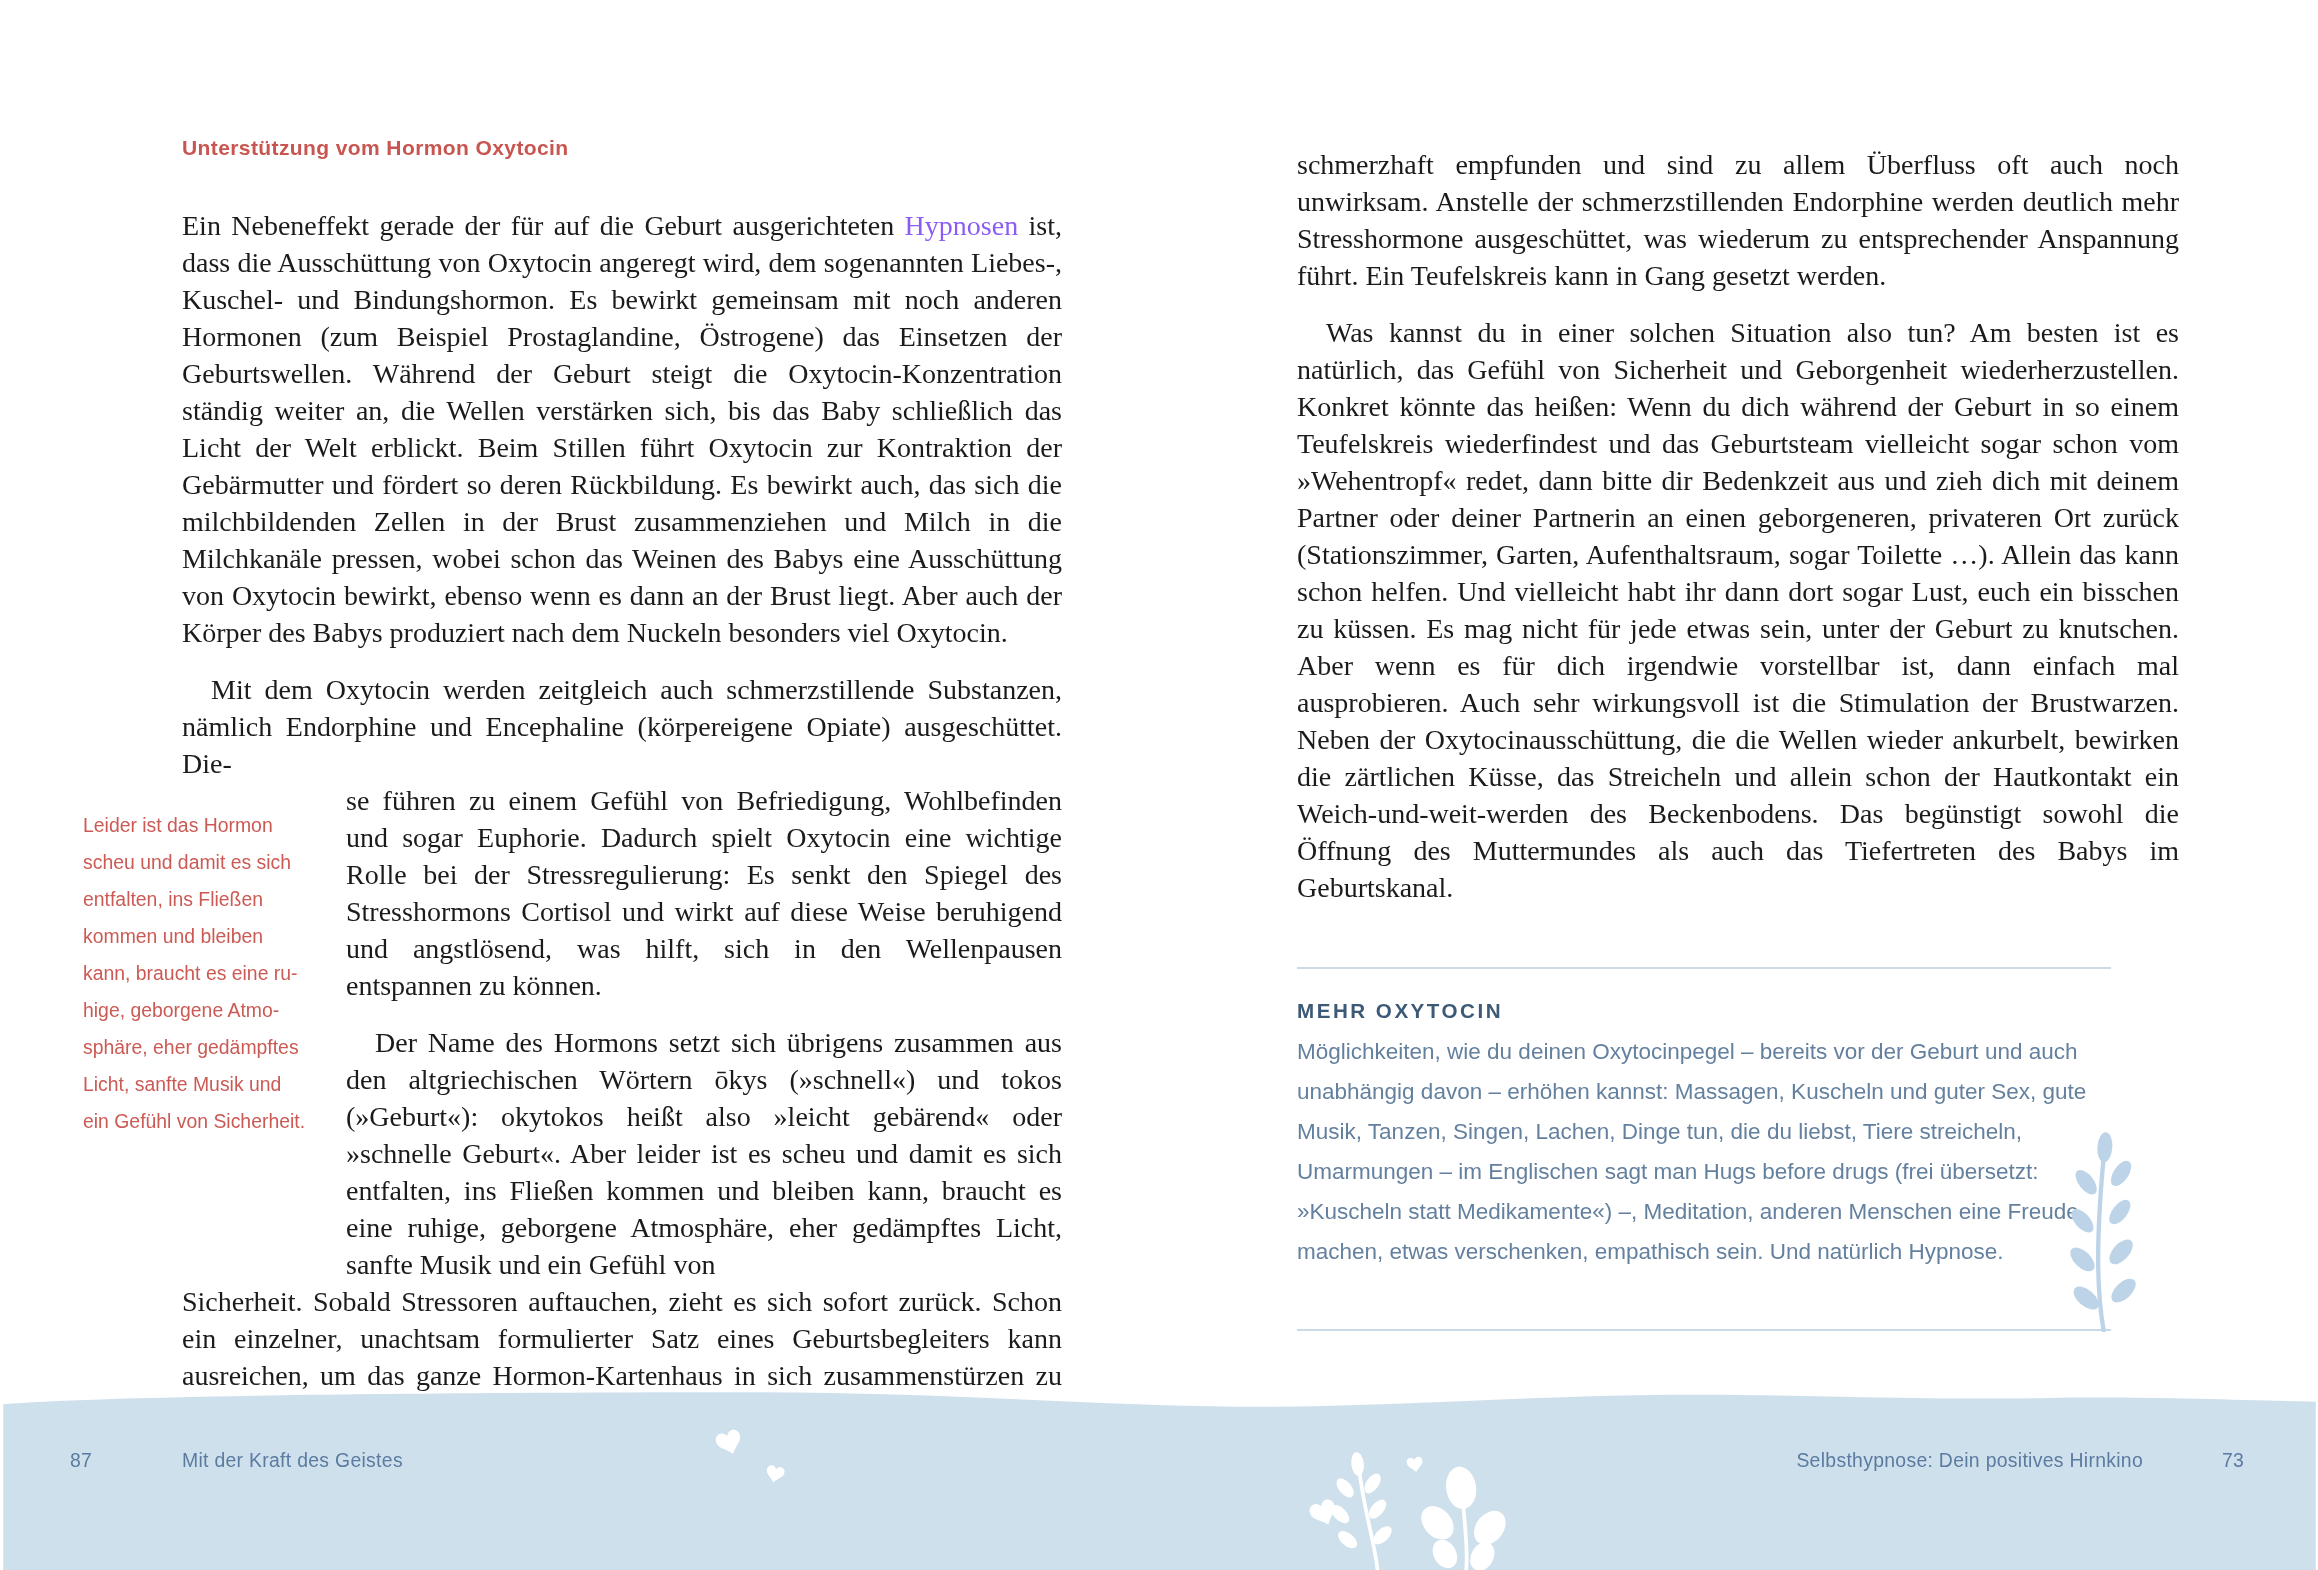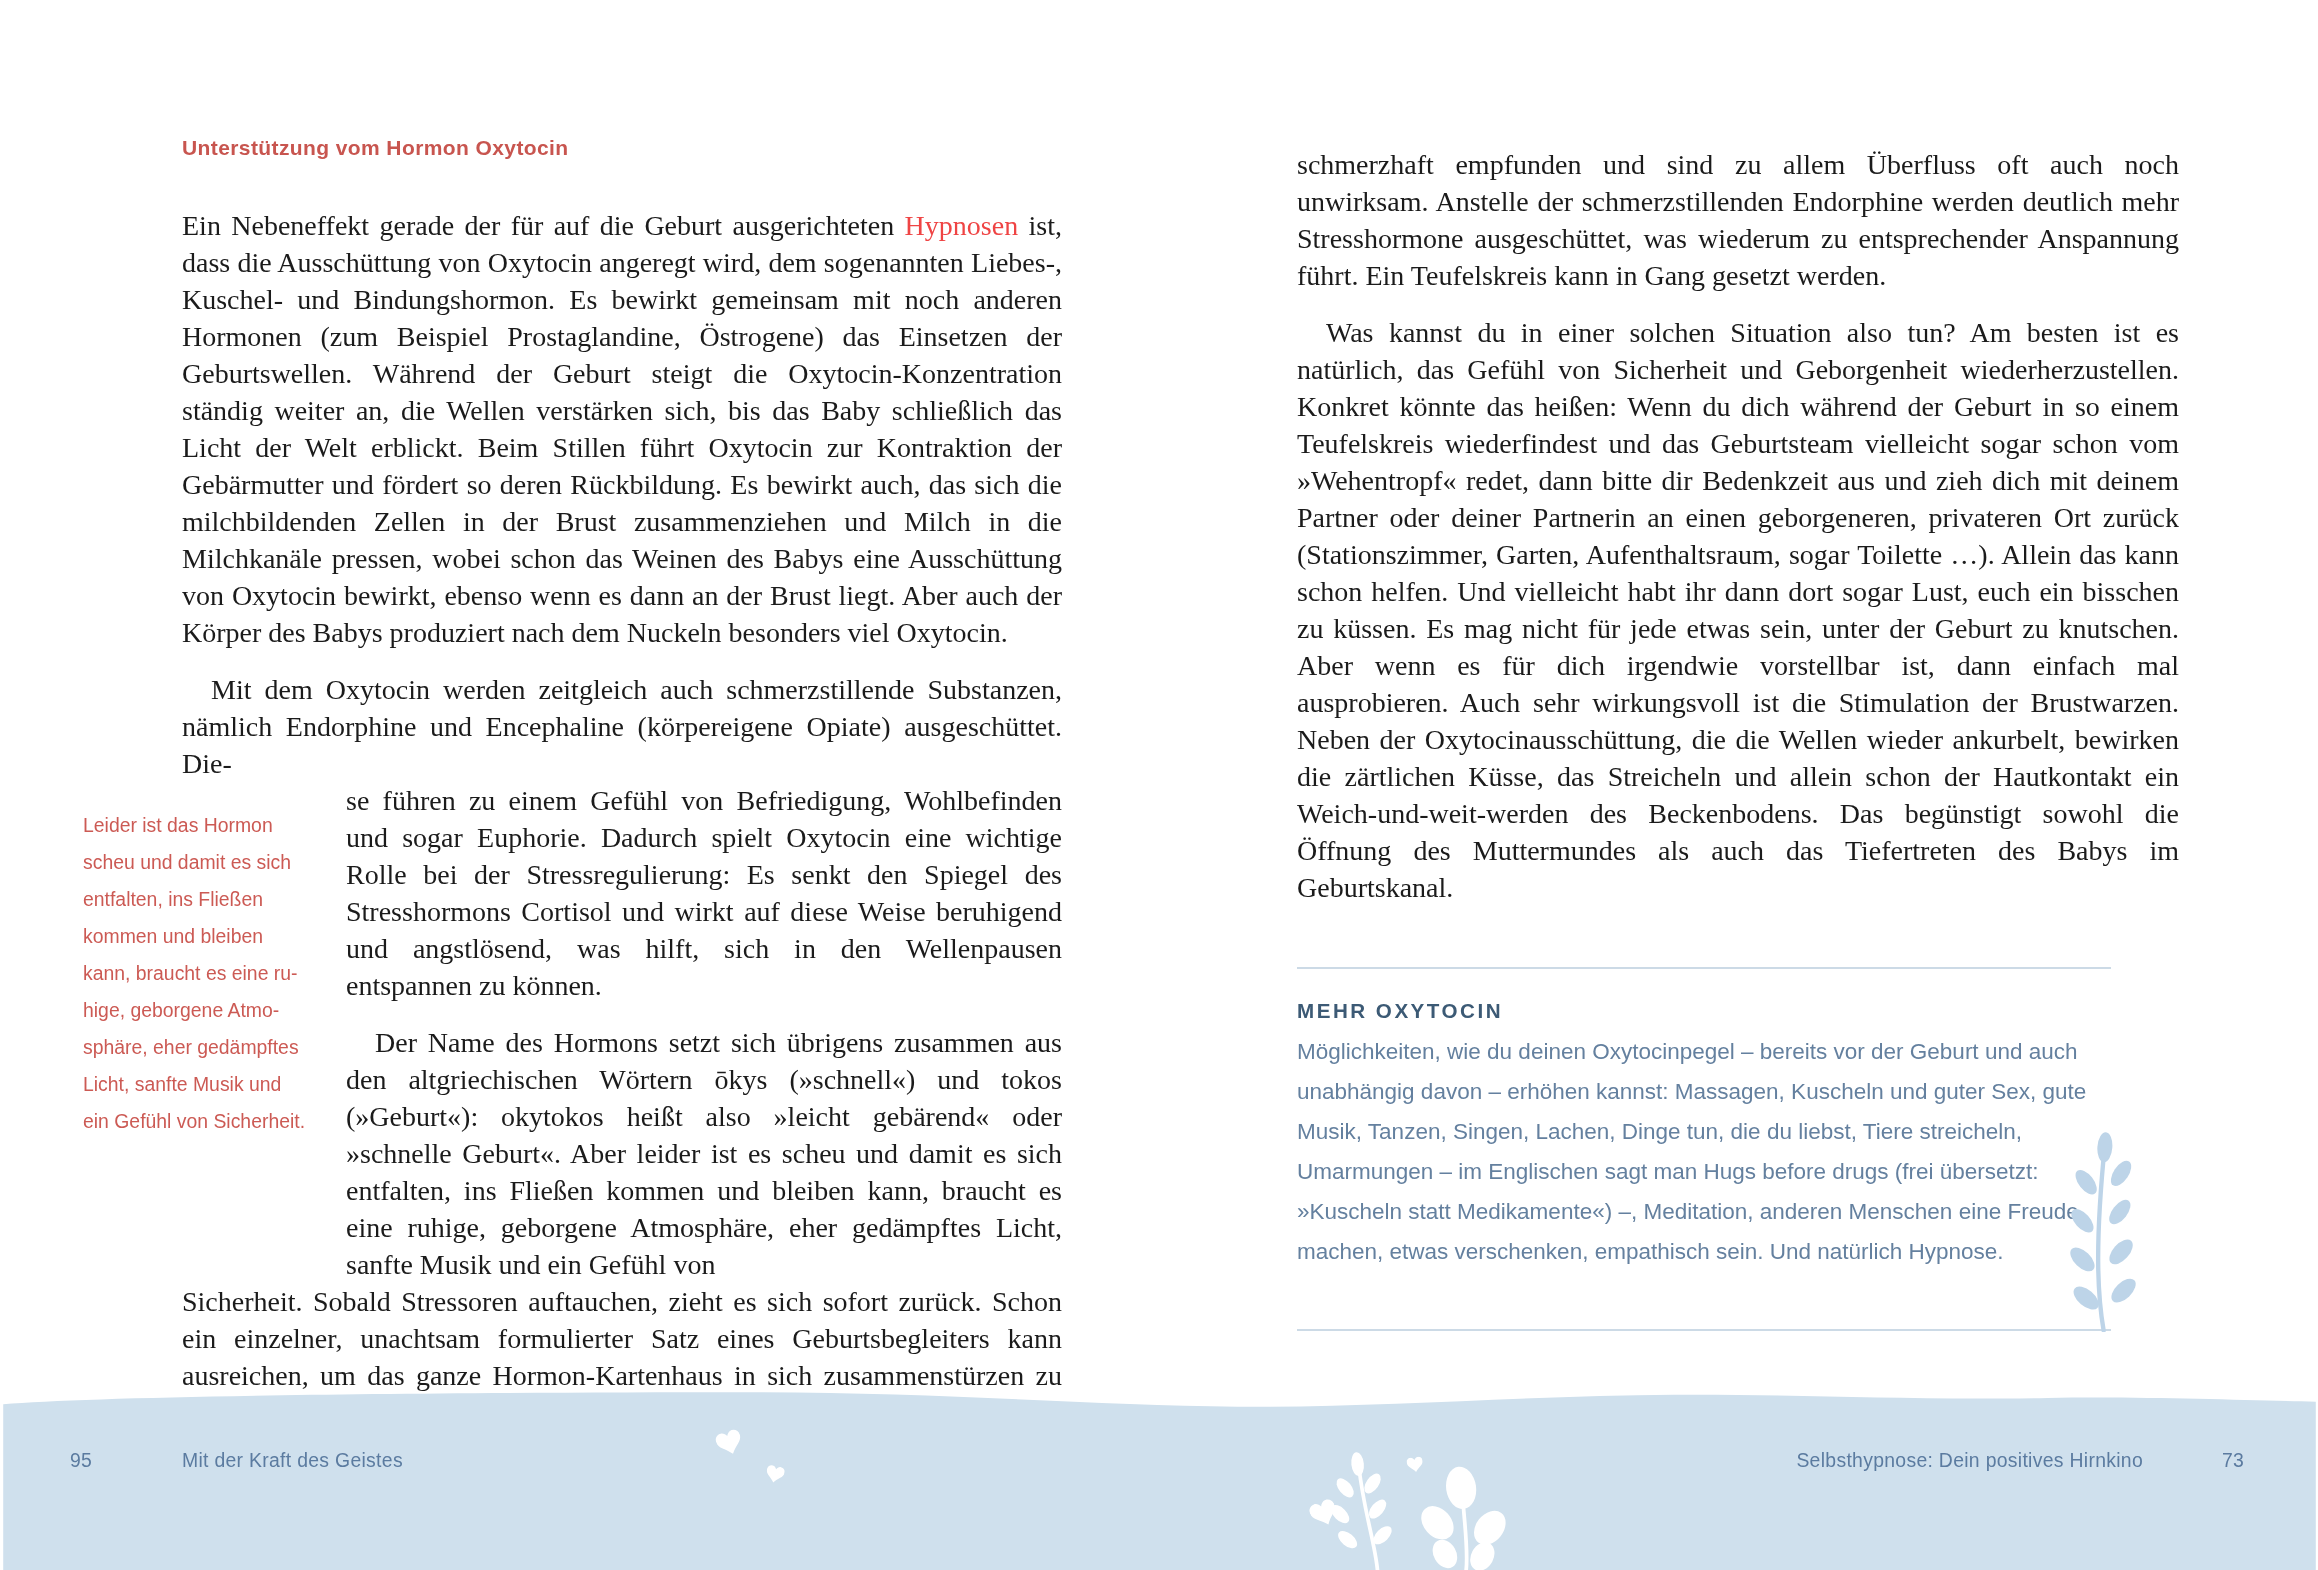--- a/index.html
+++ b/index.html
@@ -10,21 +10,21 @@
   .abs{position:absolute;}
   
   .serif-col{font-size:28px;line-height:37px;color:#1b1b1b;text-align:justify;}
   .indent-first{text-indent:29px;margin-top:20px;}
   .indent-block{margin-left:164px;}
   
   .section-heading{
     font-family:"Liberation Sans", sans-serif;font-weight:700;font-size:21px;
     color:#c8554f;letter-spacing:0.4px;
   }
-  .hypno-ref{color:#ef4444;}
+  .hypno-ref{color:#8b5cf6;}
   .margin-note{
     font-family:"Liberation Sans", sans-serif;font-size:19.4px;line-height:37px;
     color:#cc5a54;text-align:left;white-space:pre-line;
   }
   .it{}
   
   .rule{height:1.9px;background:#ccdae6;}
   .info-heading{
     font-family:"Liberation Sans", sans-serif;font-weight:600;font-size:20.6px;
     letter-spacing:2.5px;color:#3c5a75;
@@ -93,21 +93,21 @@
     <ellipse cx="98" cy="192" rx="13" ry="24" transform="rotate(42 98 192)"></ellipse>
     <ellipse cx="42" cy="266" rx="13" ry="24" transform="rotate(-50 42 266)"></ellipse>
     <ellipse cx="102" cy="254" rx="13" ry="24" transform="rotate(46 102 254)"></ellipse>
   </g>
 </svg>
 
 <svg class="abs" style="left:0;top:1383px;" width="2319" height="187" viewBox="0 0 3710 300">
   <path fill="#cfe0ed" d="M0,34 C150,22 600,15 1200,15 C1500,15 1750,36 1980,38 C2200,40 2450,20 2680,19 C2900,18 3050,28 3280,24 C3430,21 3600,28 3710,30 L3710,300 L0,300 Z"></path>
 </svg>
 
-<div class="abs footer-text" style="left:70px;top:1449px;">95</div>
+<div class="abs footer-text" style="left:70px;top:1449px;">87</div>
 <div class="abs footer-text" style="left:182px;top:1449px;">Mit der Kraft des Geistes</div>
 <div class="abs footer-text" style="right:176px;top:1449px;">Selbsthypnose: Dein positives Hirnkino</div>
 <div class="abs footer-text" style="left:2222px;top:1449px;">73</div>
 
 <svg class="abs" style="left:717px;top:1431px;transform:rotate(-18deg);" width="25" height="24" viewBox="0 0 32 30">
   <path fill="#ffffff" d="M23.6 0c-3.4 0-6.3 2.7-7.6 5.6C14.7 2.7 11.8 0 8.4 0 3.8 0 0 3.8 0 8.4c0 9.4 9.5 11.9 16 21.2 6.1-9.3 16-12.1 16-21.2C32 3.8 28.2 0 23.6 0z"></path>
 </svg>
 <svg class="abs" style="left:766px;top:1466px;transform:rotate(12deg);" width="18" height="17" viewBox="0 0 32 30">
   <path fill="#ffffff" d="M23.6 0c-3.4 0-6.3 2.7-7.6 5.6C14.7 2.7 11.8 0 8.4 0 3.8 0 0 3.8 0 8.4c0 9.4 9.5 11.9 16 21.2 6.1-9.3 16-12.1 16-21.2C32 3.8 28.2 0 23.6 0z"></path>
 </svg>

